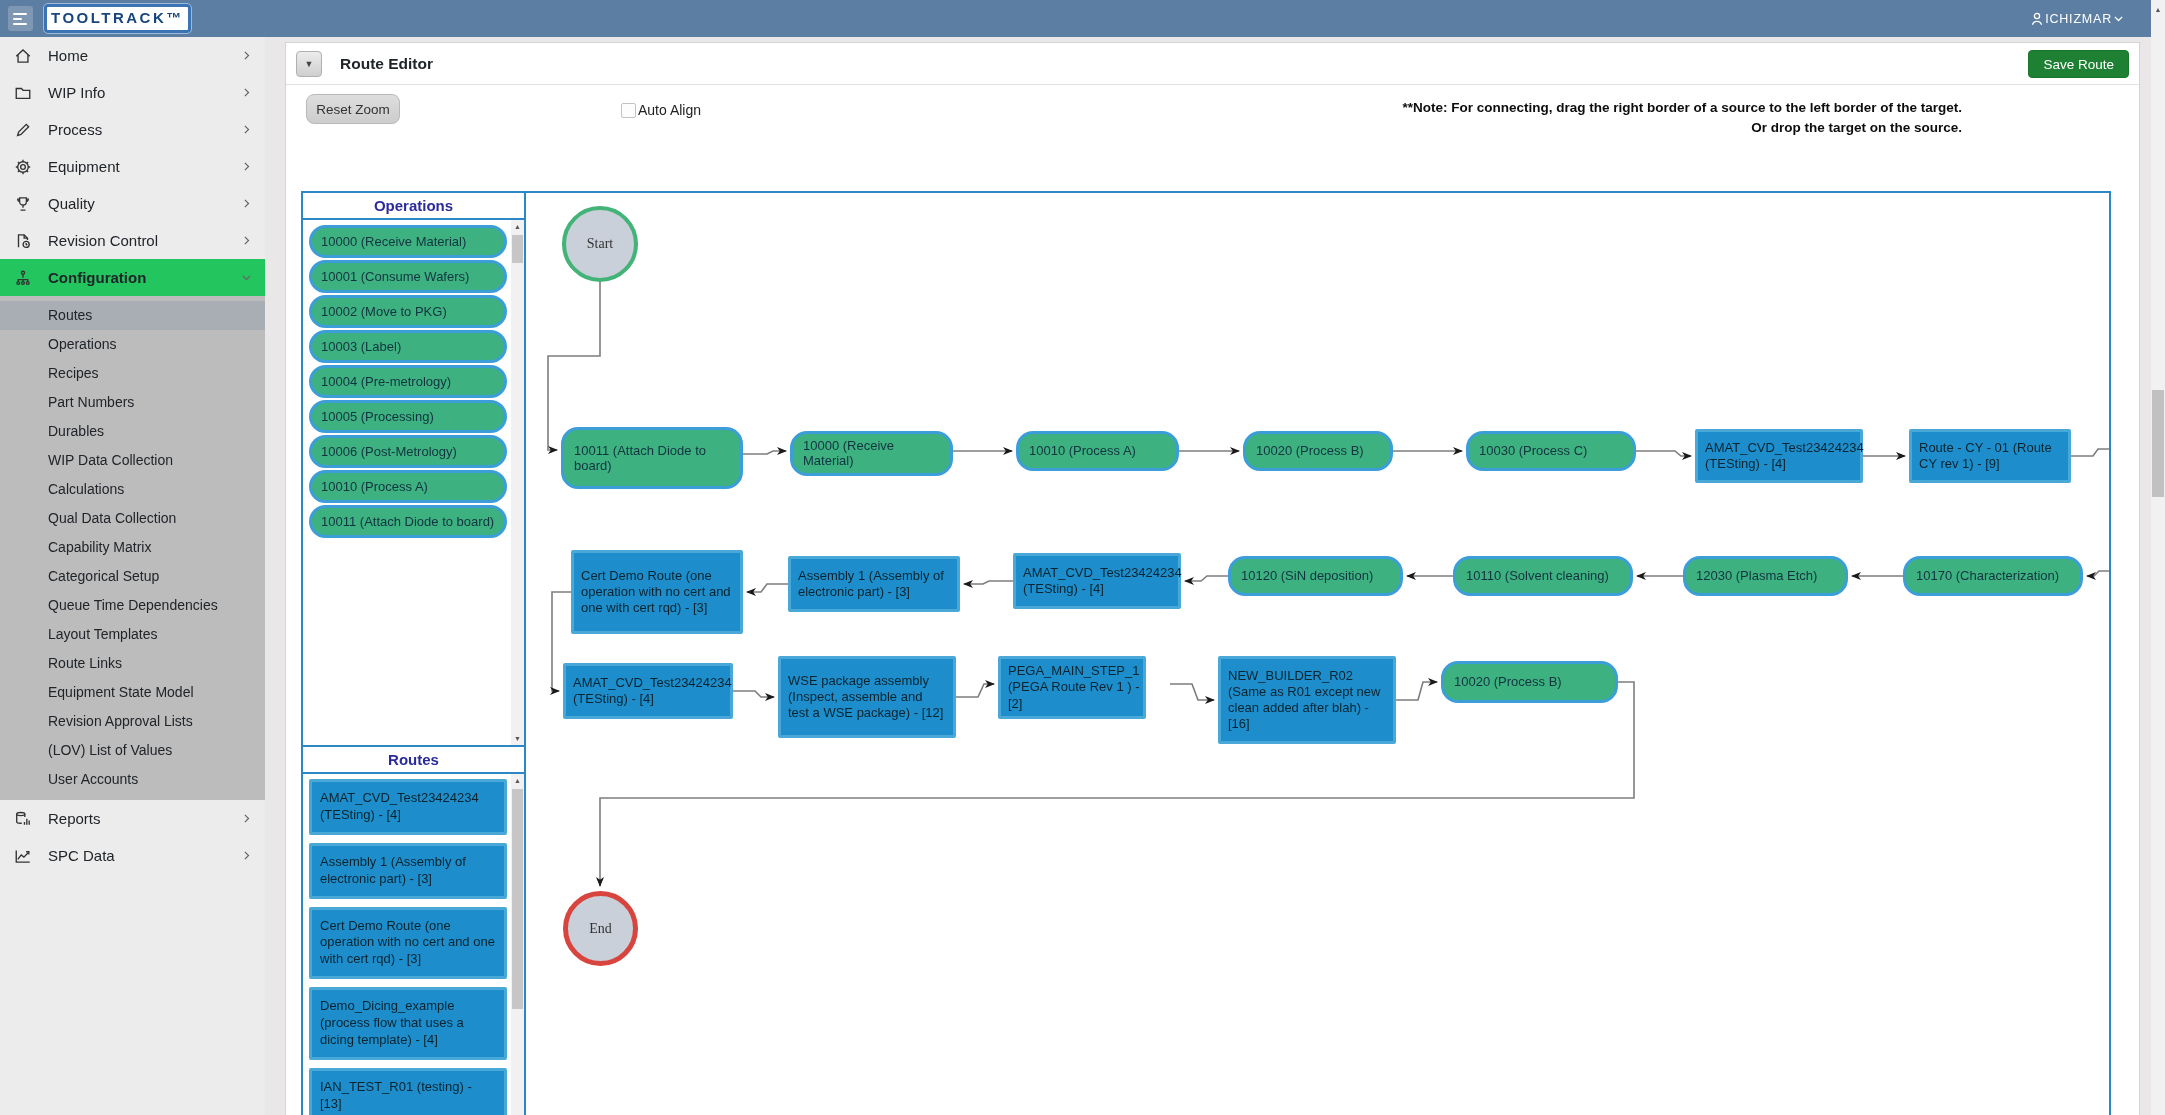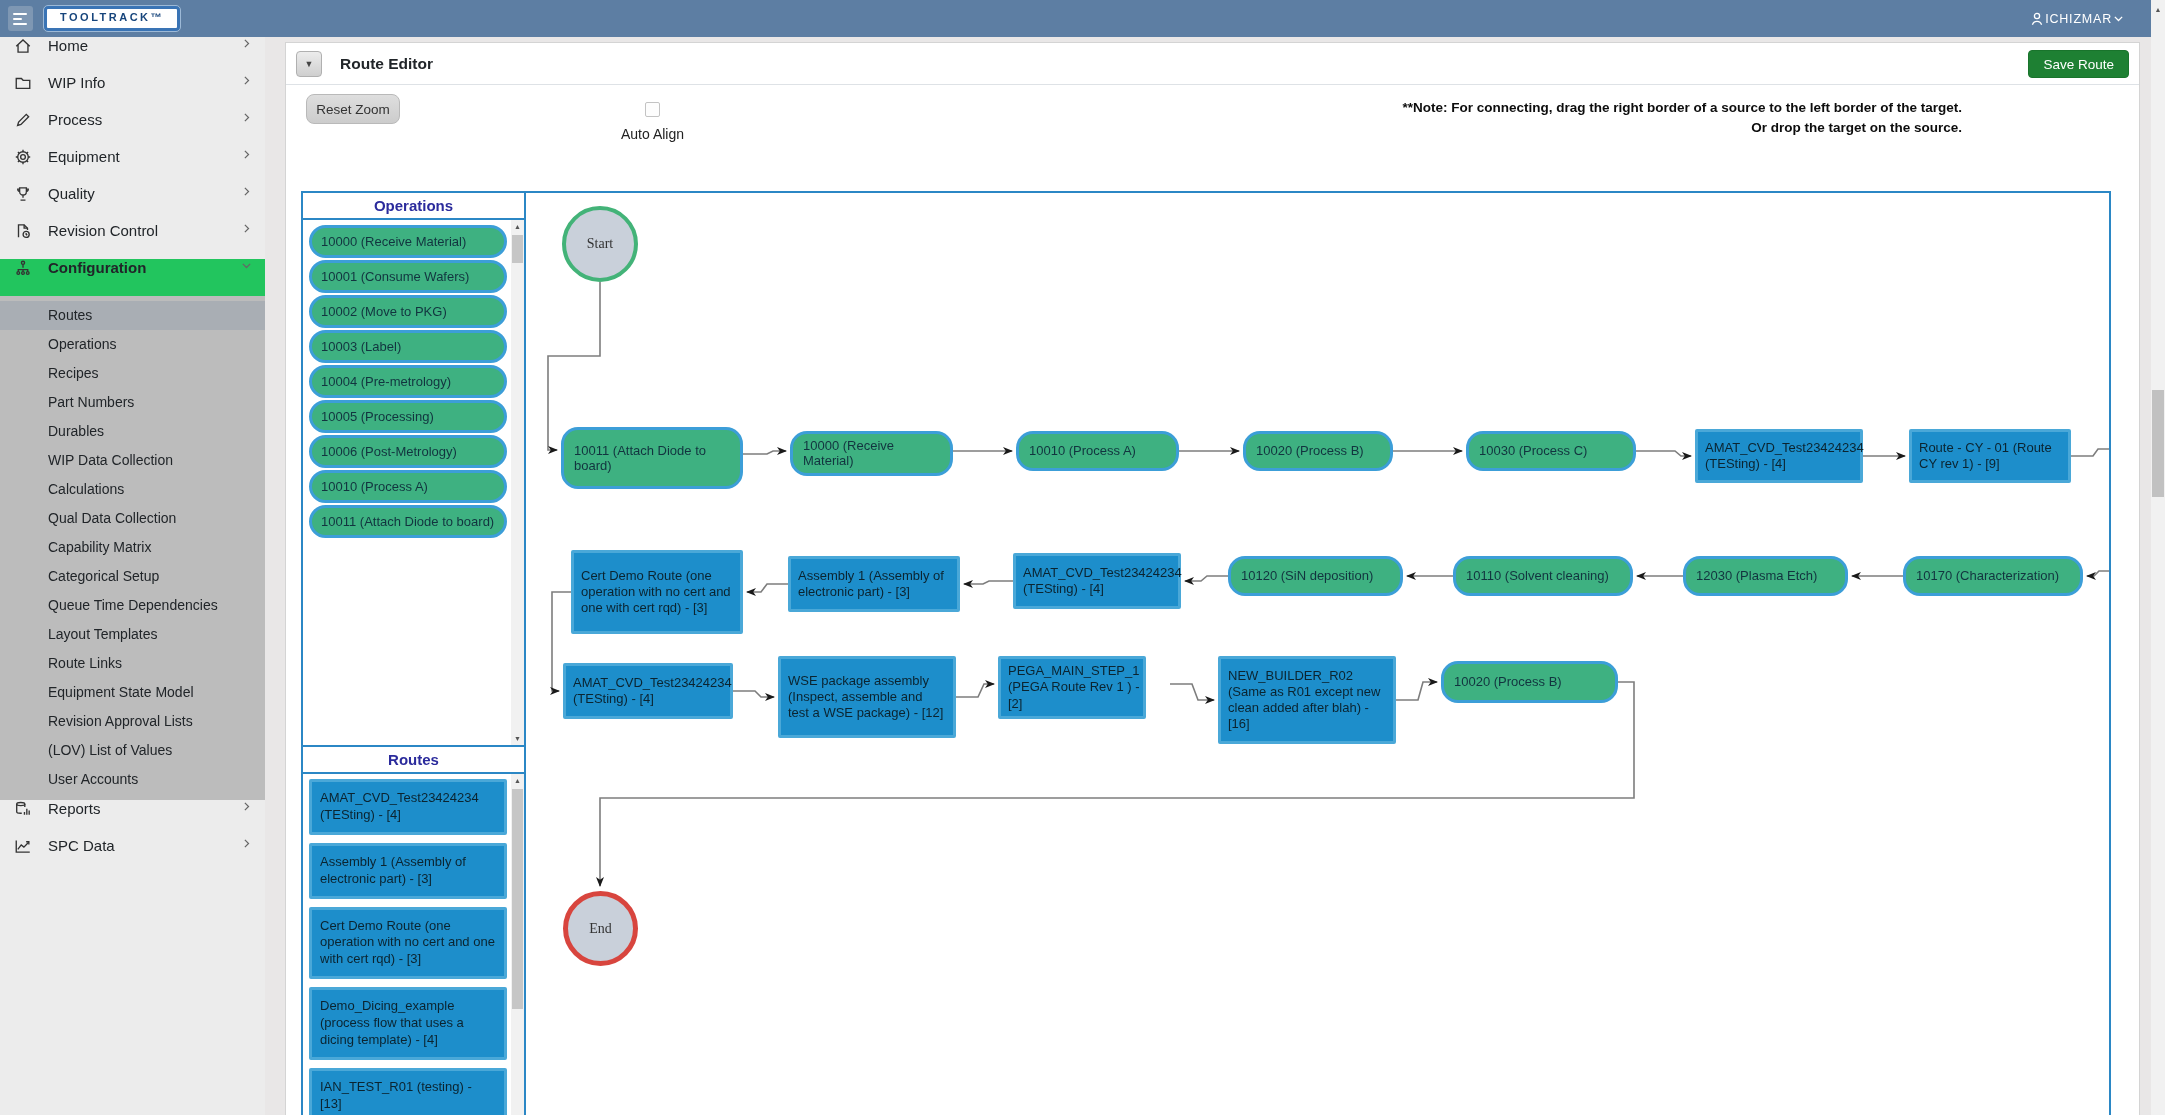--- a/index.html
+++ b/index.html
@@ -4,49 +4,49 @@
 <style>
   * { margin:0; padding:0; box-sizing:border-box; }
   html,body { width:2165px; height:1115px; overflow:hidden; font-family:"Liberation Sans",sans-serif; background:#e9e7e7; }
   body { position:relative; }
 
   
   .topbar { position:absolute; left:0; top:0; width:2151px; height:37px; background:#5d7ea3; display:flex; align-items:center; z-index:5; }
   .hamburger { margin-left:8px; width:25px; height:25px; background:#7e97b3; border:none; border-radius:3px; display:flex; flex-direction:column; justify-content:center; gap:3px; padding:5px; cursor:pointer; }
   .hamburger i { display:block; height:2px; background:#fff; border-radius:1px; }
   .hamburger i:nth-child(1){ width:14px; } .hamburger i:nth-child(2){ width:9px; } .hamburger i:nth-child(3){ width:14px; }
-  .logo-box { margin-left:11px; background:#fff; border:3px solid #3a74b5; outline:1px solid #9db9d6; border-radius:4px; padding:2px 13px 3px; color:#17457c; font-weight:bold; font-size:11px; letter-spacing:2.5px; line-height:1.2; }
+  .logo-box { margin-left:11px; background:#fff; border:3px solid #3a74b5; outline:1px solid #9db9d6; border-radius:4px; padding:2px 4px 3px; color:#17457c; font-weight:bold; font-size:15px; letter-spacing:2.5px; line-height:1.2; }
   .user-menu { margin-left:auto; margin-right:26px; color:#fff; display:flex; align-items:center; font-size:12.5px; letter-spacing:0.8px; cursor:pointer; }
   .user-menu .uicon { width:16px; height:16px; } .user-menu .uicon svg{ width:16px; height:16px; display:block;}
   .user-menu .uchev { width:13px; height:13px; } .user-menu .uchev svg{ width:13px; height:13px; display:block;}
 
   
   .sidebar { position:absolute; left:0; top:37px; width:265px; bottom:0; background:#ececec; overflow:hidden; color:#212529; }
-  .nav-item { height:37px; display:flex; align-items:flex-start; padding:0 12px 0 14px; font-size:15px; cursor:pointer; }
+  .nav-item { height:37px; display:flex; align-items:center; padding:0 12px 0 14px; font-size:15px; cursor:pointer; }
   .nav-item .nav-icon { width:18px; height:18px; margin-right:16px; flex:none; color:#333; }
   .nav-item .nav-icon svg { width:18px; height:18px; display:block; }
   .nav-item .nav-label { flex:1; }
   .nav-item .nav-chevron { width:13px; height:13px; color:#666; }
   .nav-item .nav-chevron svg { width:13px; height:13px; display:block; }
   .nav-item.expanded { background:#22c55e; font-weight:bold; }
   .submenu { background:#bcbcbc; padding:5px 0 6px; }
   .submenu-item { height:29px; line-height:29px; padding-left:48px; font-size:14px; cursor:pointer; white-space:nowrap; }
   .submenu-item.selected { background:#a9aeb4; }
 
   
   .content { position:absolute; left:265px; top:37px; right:14px; bottom:0; background:#e9e7e7; overflow:hidden; }
   .card { position:absolute; left:20px; top:5px; width:1855px; height:1230px; background:#fff; border:1px solid #d4d4d4; }
   .card-header { height:42px; border-bottom:1px solid #dee2e6; display:flex; align-items:center; padding:0 10px; position:relative; }
   .collapse-btn { width:26px; height:26px; background:linear-gradient(#ececec,#cfcfcf); border:1px solid #b0b0b0; border-radius:4px; font-size:9px; color:#444; display:flex; align-items:center; justify-content:center; cursor:pointer; }
   .card-title { margin-left:18px; font-weight:bold; font-size:15.5px; color:#212529; }
   .save-btn { position:absolute; right:10px; top:7px; height:28px; padding:0 14px; background:#1e8033; color:#fff; border:1px solid #19742c; border-radius:4px; font-size:13.5px; cursor:pointer; font-family:inherit; }
 
   .toolbar { position:relative; height:106px; }
   .reset-zoom-btn { position:absolute; left:20px; top:9px; width:94px; height:30px; background:linear-gradient(#dedede,#cccccc); border:1px solid #b9b9b9; border-radius:8px; font-size:13.5px; color:#333; cursor:pointer; font-family:inherit; }
-  .auto-align { position:absolute; left:335px; top:17px; display:flex; align-items:center; gap:9px; font-size:14px; color:#222;flex-direction:column; }
+  .auto-align { position:absolute; left:335px; top:17px; display:flex; align-items:center; gap:2px; font-size:14px; color:#222; }
   .checkbox { width:15px; height:15px; background:#fdfdfd; border:1px solid #c3c3c3; border-radius:2px; cursor:pointer; }
   .note { position:absolute; right:177px; top:13px; text-align:right; font-weight:bold; font-size:13.5px; color:#0d0d0d; line-height:1.45; }
 
   
   .canvas { position:absolute; left:15px; top:148px; width:1810px; height:1080px; border:2px solid #2b87c5; display:flex; background:#fff; }
   .left-col { width:223px; flex:none; border-right:2px solid #2b87c5; display:flex; flex-direction:column; background:#fff; }
   .panel-header { height:27px; flex:none; display:flex; align-items:center; justify-content:center; font-weight:bold; font-size:15px; color:#2b2b9c; border-bottom:2px solid #2b87c5; }
   .ops-body { height:527px; flex:none; position:relative; border-bottom:2px solid #2b87c5; }
   .routes-body { flex:1; position:relative; }
   .panel-list { position:absolute; left:0; top:0; right:13px; bottom:0; padding:5px 4px 5px 6px; overflow:hidden; }

